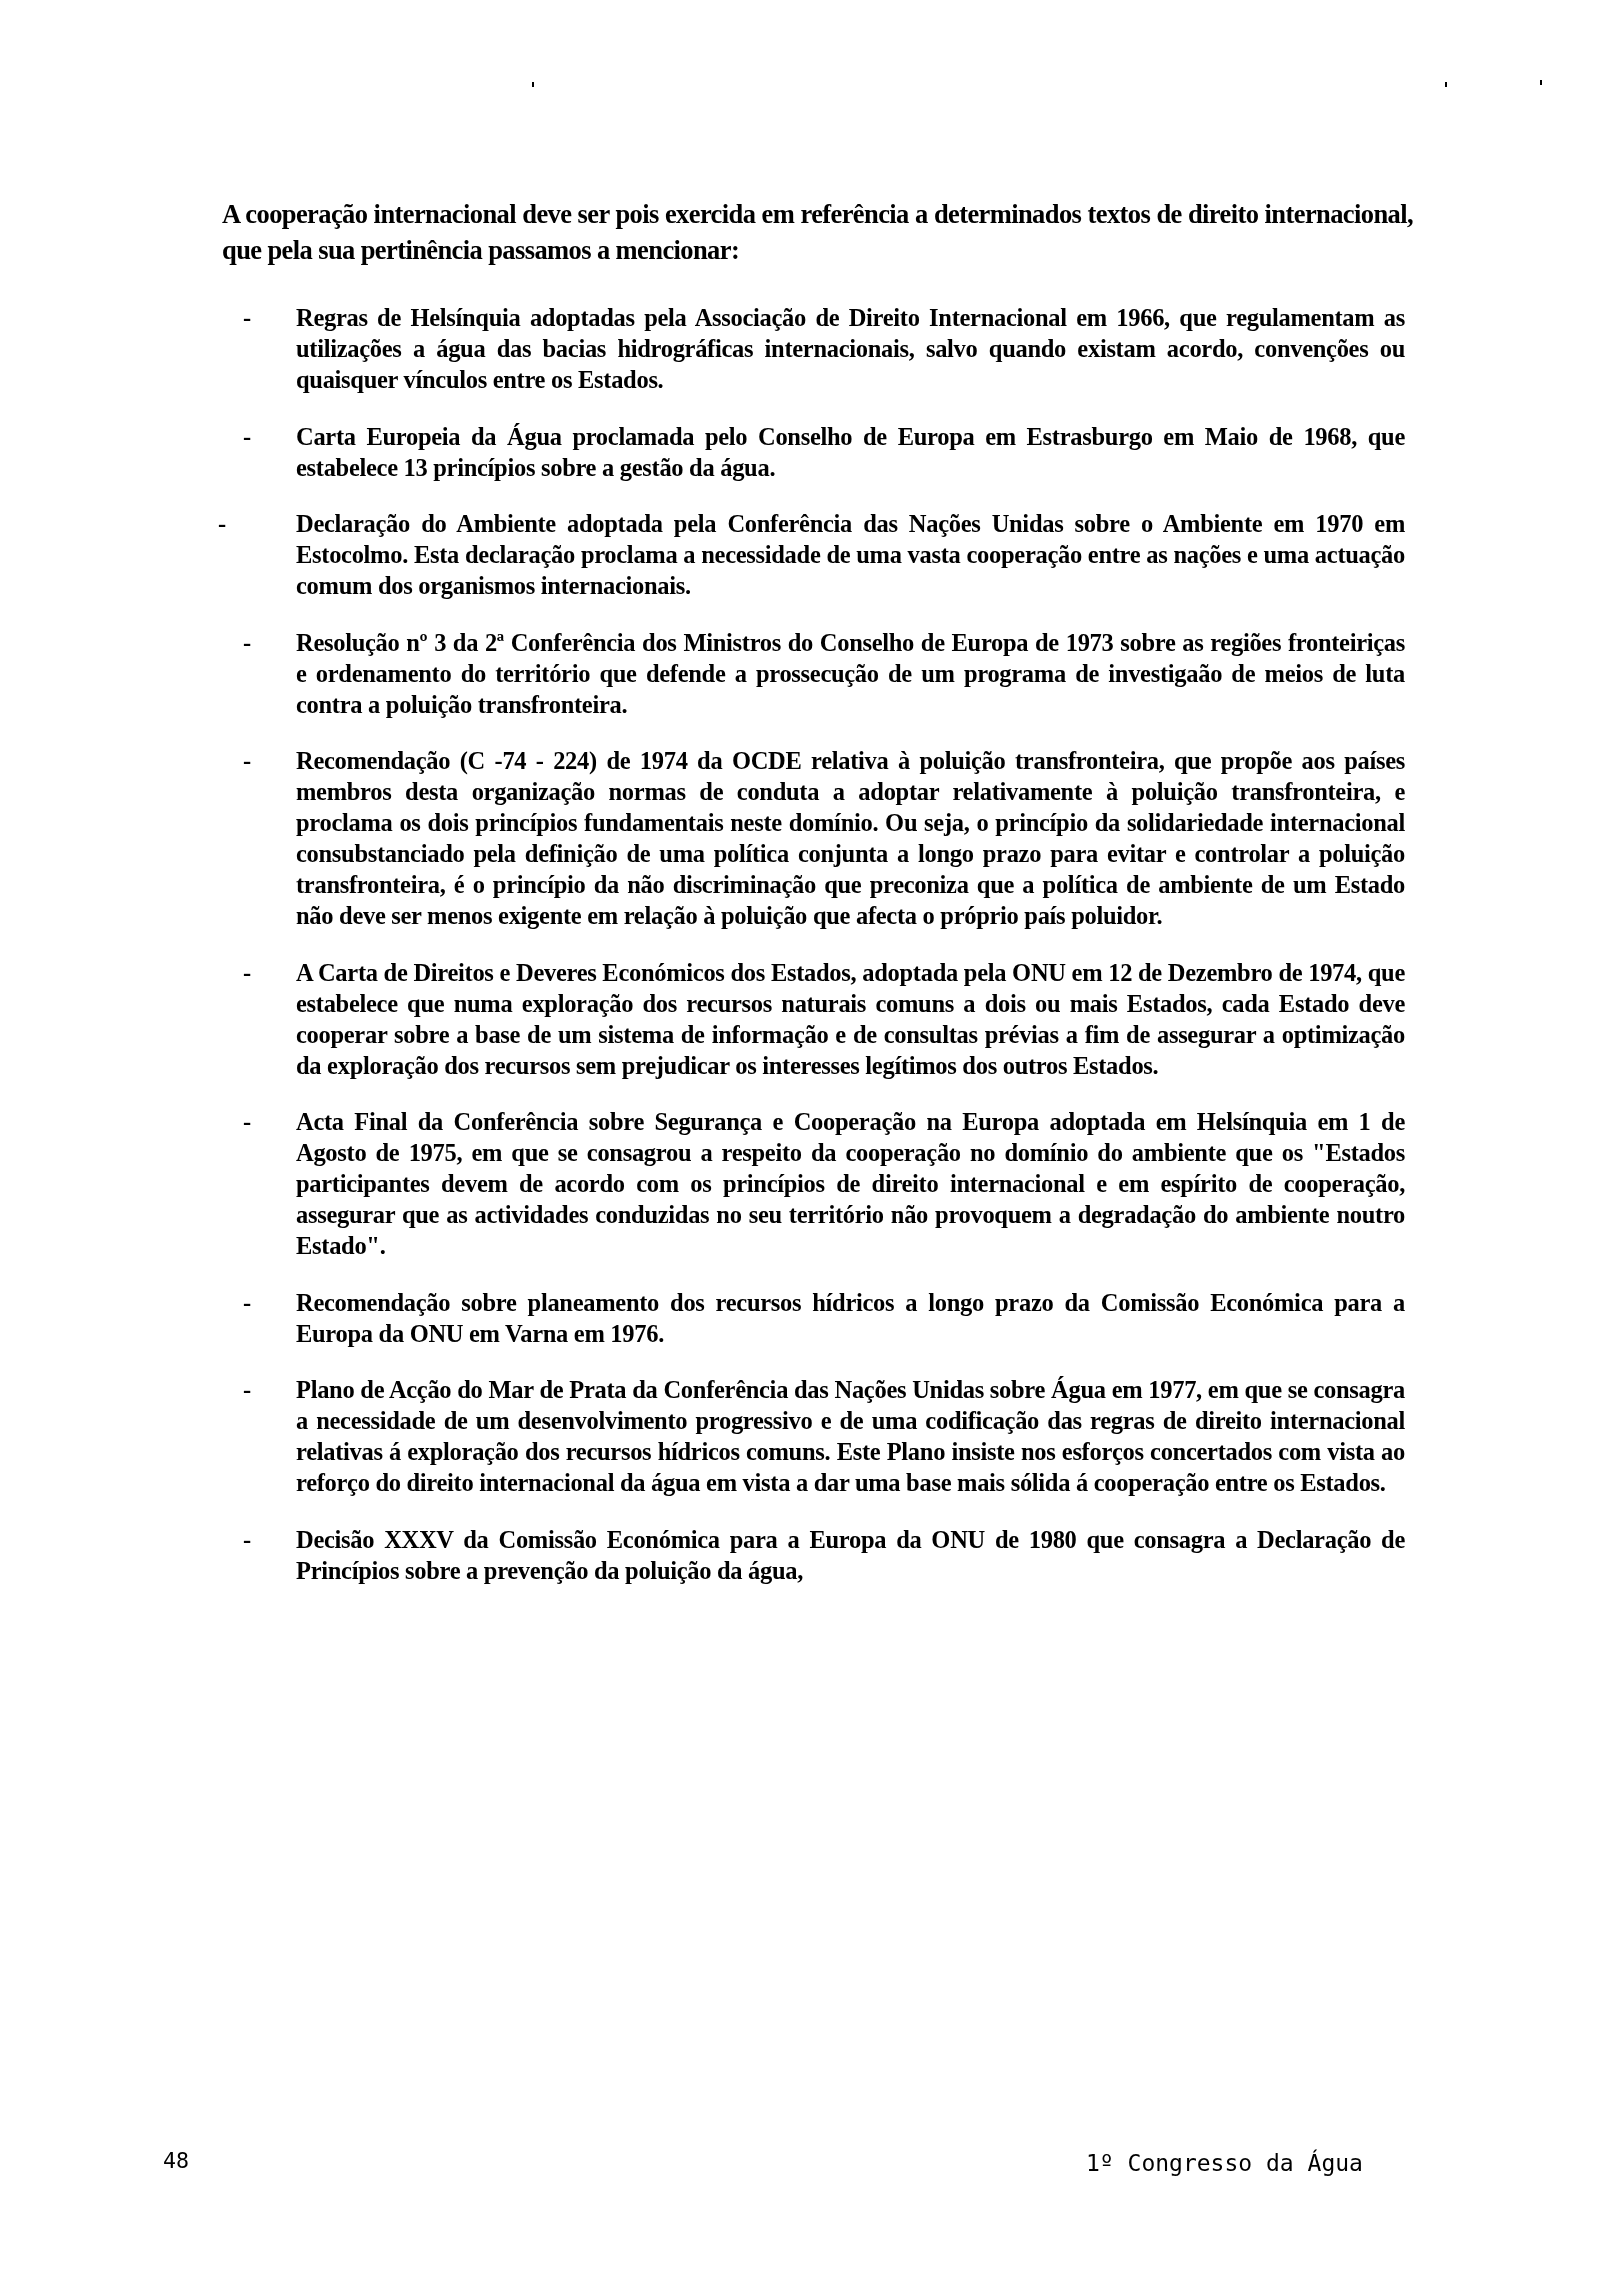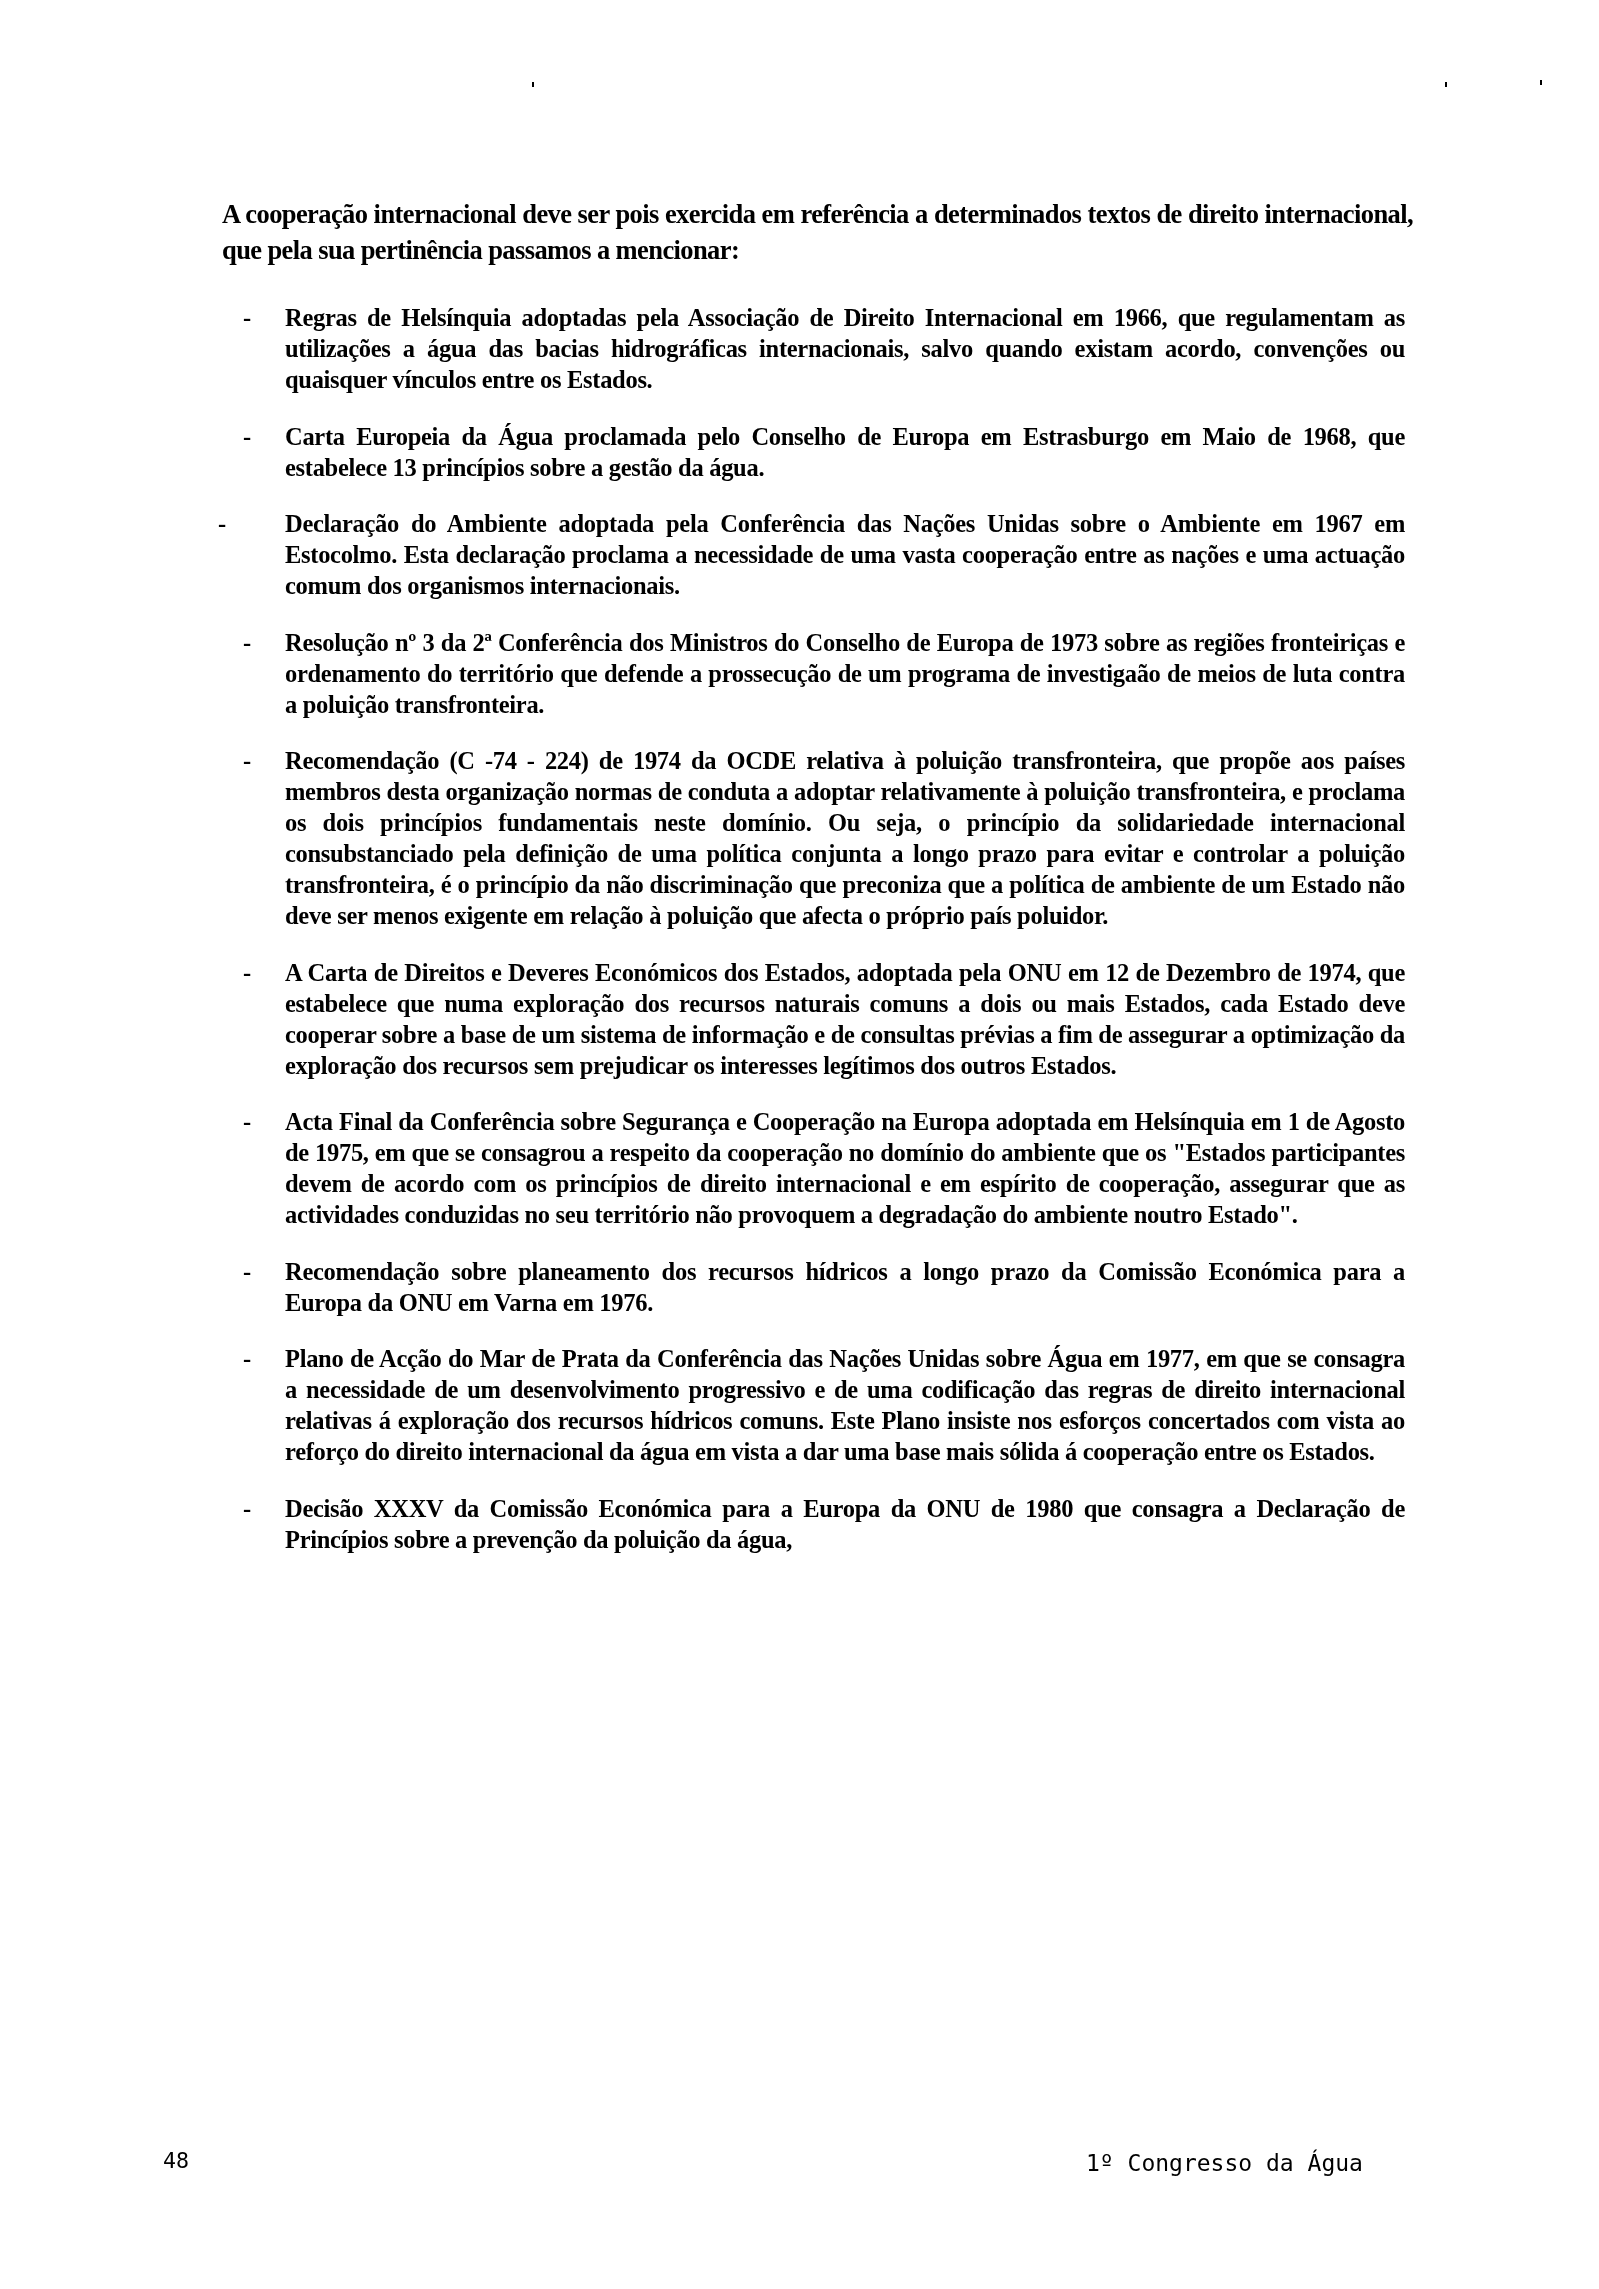--- a/index.html
+++ b/index.html
@@ -58,20 +58,21 @@
       top: 0;
       width: 19.6px;
       text-align: center;
     }
     .item.dot .bullet {
       left: 3.9px;
     }
     .item .text {
       display: block;
       letter-spacing: -0.3px;
+      margin-left: 11px;
     }
     .footer-page {
       position: absolute;
       left: 163px;
       top: 2148px;
       font-family: "DejaVu Sans Mono", "Liberation Mono", monospace;
       font-size: 21.6px;
     }
     .footer-title {
       position: absolute;
@@ -94,21 +95,21 @@
   <li class="item">
     <span class="bullet">-</span>
     <span class="text">Regras de Helsínquia adoptadas pela Associação de Direito Internacional em 1966, que regulamentam as utilizações a água das bacias hidrográficas internacionais, salvo quando existam acordo, convenções ou quaisquer vínculos entre os Estados.</span>
   </li>
   <li class="item">
     <span class="bullet">-</span>
     <span class="text">Carta Europeia da Água proclamada pelo Conselho de Europa em Estrasburgo em Maio de 1968, que estabelece 13 princípios sobre a gestão da água.</span>
   </li>
   <li class="item dot">
     <span class="bullet">-</span>
-    <span class="text">Declaração do Ambiente adoptada pela Conferência das Nações Unidas sobre o Ambiente em 1967 em Estocolmo. Esta declaração proclama a necessidade de uma vasta cooperação entre as nações e uma actuação comum dos organismos internacionais.</span>
+    <span class="text">Declaração do Ambiente adoptada pela Conferência das Nações Unidas sobre o Ambiente em 1970 em Estocolmo. Esta declaração proclama a necessidade de uma vasta cooperação entre as nações e uma actuação comum dos organismos internacionais.</span>
   </li>
   <li class="item">
     <span class="bullet">-</span>
     <span class="text">Resolução nº 3 da 2ª Conferência dos Ministros do Conselho de Europa de 1973 sobre as regiões fronteiriças e ordenamento do território que defende a prossecução de um programa de investigaão de meios de luta contra a poluição transfronteira.</span>
   </li>
   <li class="item">
     <span class="bullet">-</span>
     <span class="text">Recomendação (C -74 - 224) de 1974 da OCDE relativa à poluição transfronteira, que propõe aos países membros desta organização normas de conduta a adoptar relativamente à poluição transfronteira, e proclama os dois princípios fundamentais neste domínio. Ou seja, o princípio da solidariedade internacional consubstanciado pela definição de uma política conjunta a longo prazo para evitar e controlar a poluição transfronteira, é o princípio da não discriminação que preconiza que a política de ambiente de um Estado não deve ser menos exigente em relação à poluição que afecta o próprio país poluidor.</span>
   </li>
   <li class="item">

